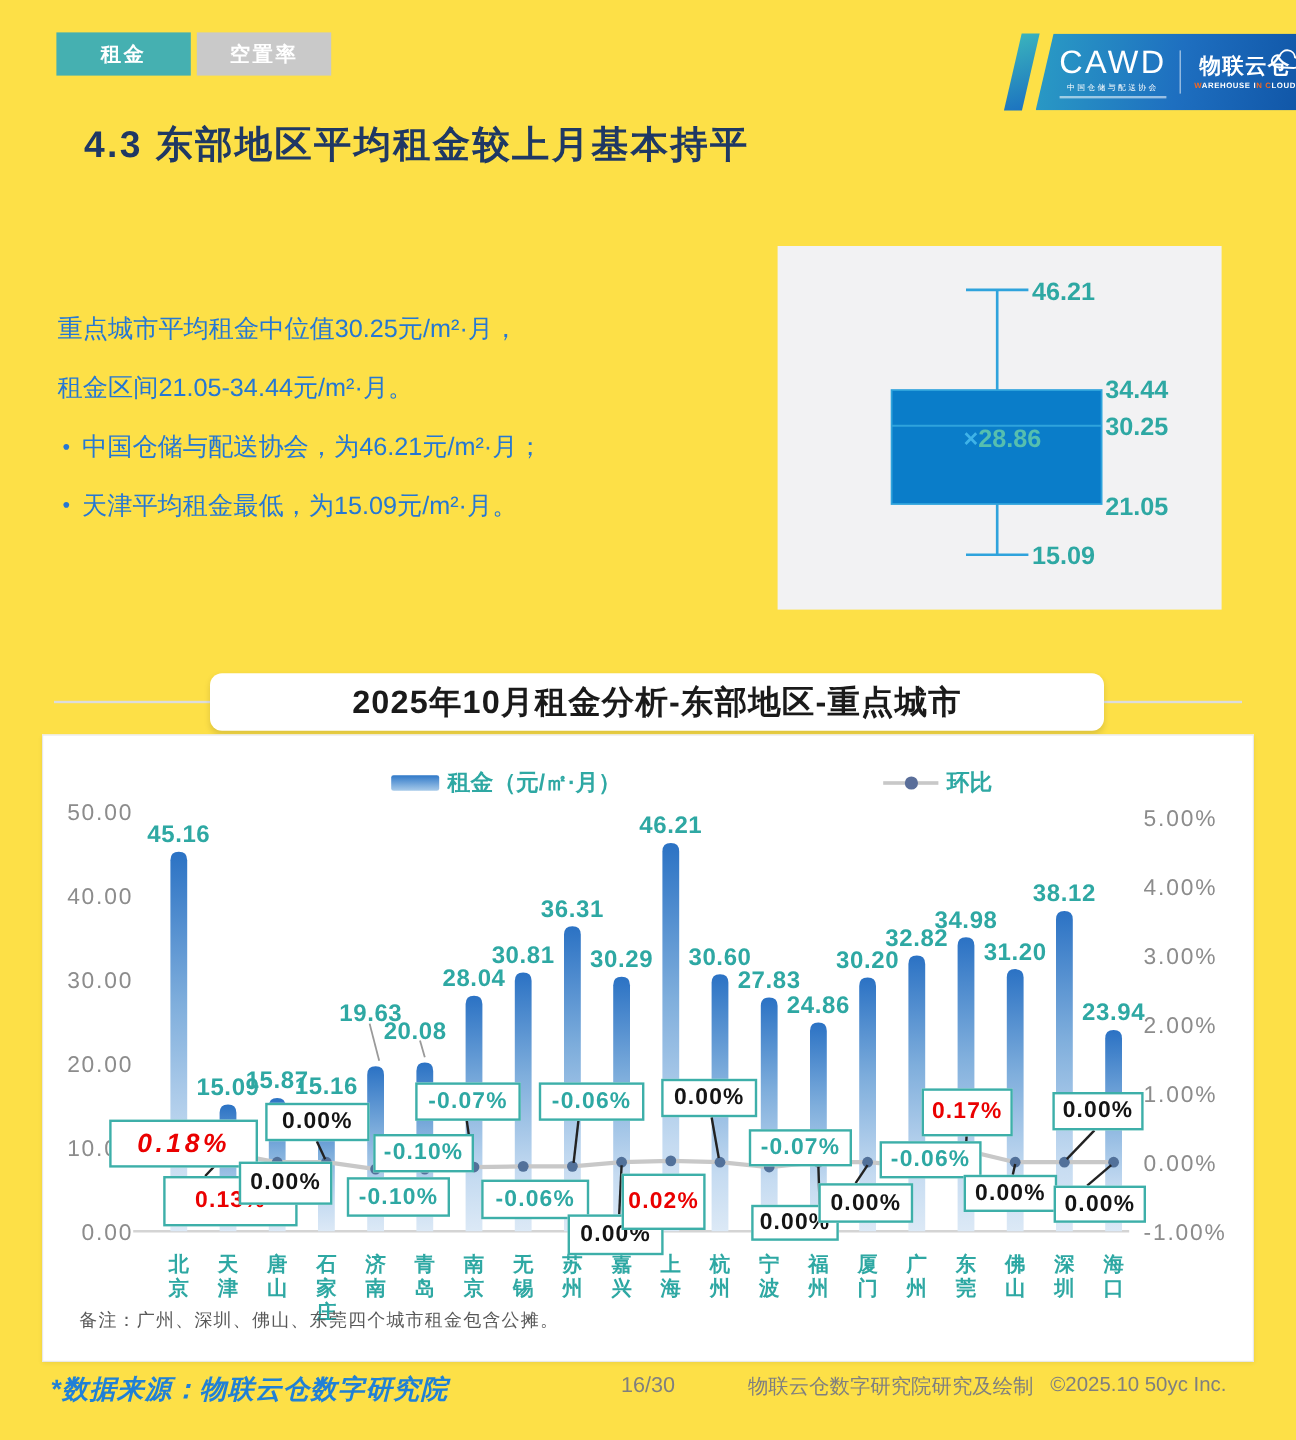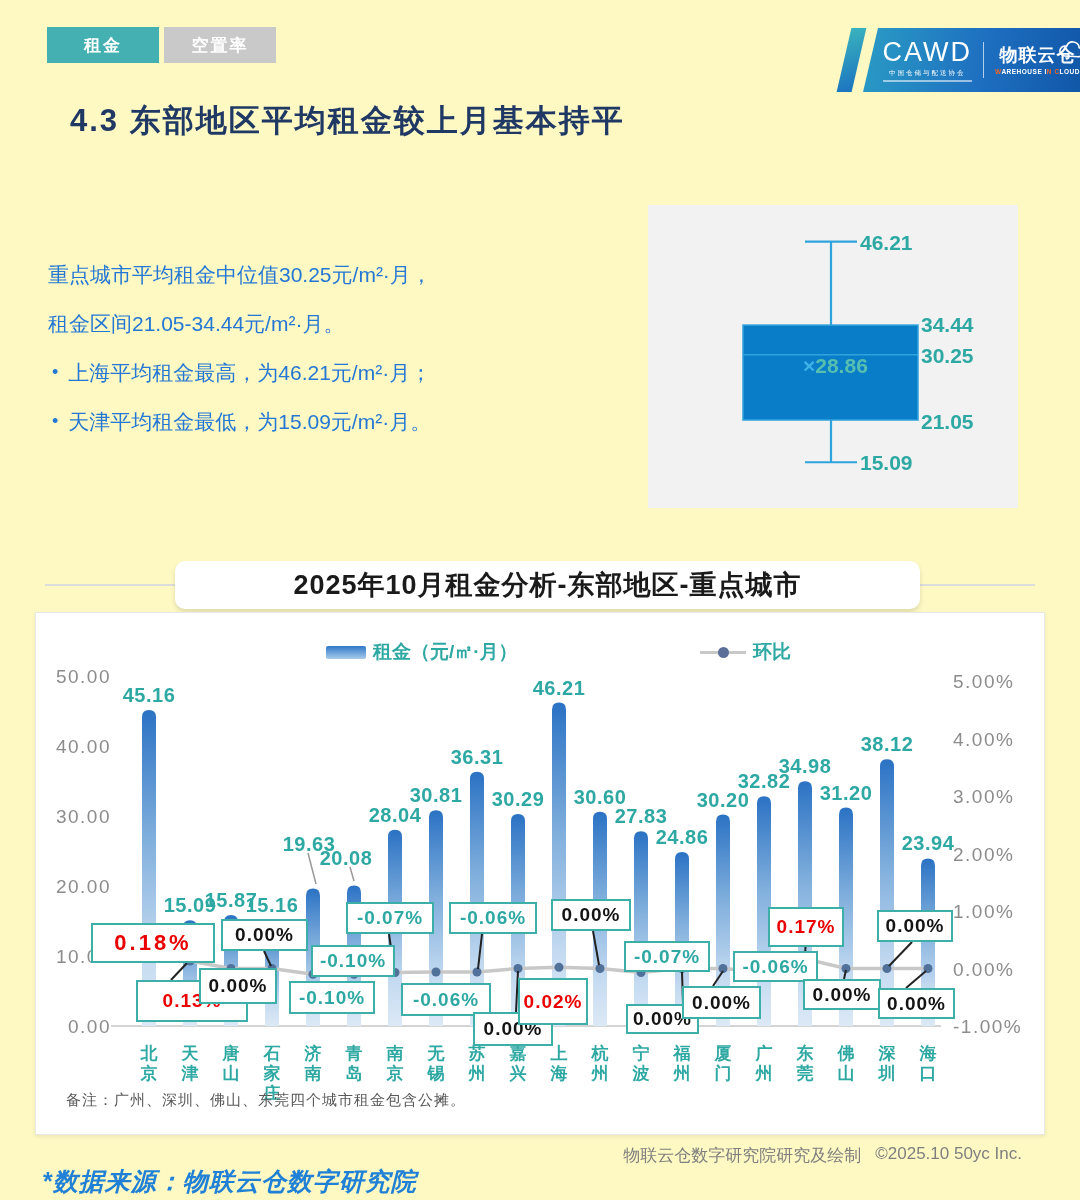--- a/index.html
+++ b/index.html
@@ -1,18 +1,18 @@
 <!DOCTYPE html>
 <html><head>
 <meta charset="utf-8">
 <style>
   * { margin:0; padding:0; box-sizing:border-box; }
   html,body { background:#fff; }
   body { font-family:"Liberation Sans","DejaVu Sans",sans-serif; }
-  .page { position:relative; width:1080px; height:1200px; margin:0 auto; background:#fef9c3; overflow:hidden; }
+  .page { position:relative; width:1080px; height:1200px; margin:0 auto; background:#fde047; overflow:hidden; }
 
   
   .tabs { position:absolute; left:47px; top:27px; display:flex; gap:5px; }
   .tab { width:112px; height:36px; display:flex; align-items:center; justify-content:center;
          font-size:17px; font-weight:bold; color:#fff; letter-spacing:2px; cursor:pointer; }
   .tab.active { background:#45B0B1; }
   .tab.inactive { background:#C9C9C9; }
 
   
   .logo-banner { position:absolute; top:28px; right:0; width:242px; height:64px; }
@@ -51,42 +51,42 @@
   .chart-title-band { position:absolute; left:175px; top:561px; width:745px; height:48px; background:#fff;
                       border-radius:10px; box-shadow:0 3px 5px rgba(0,0,0,.13);
                       display:flex; align-items:center; justify-content:center;
                       font-size:27px; font-weight:bold; color:#1a1a1a; letter-spacing:1px; }
   .chart-panel { position:absolute; left:35px; top:612px; width:1010px; height:523px; background:#fff;
                  border:1px solid #E8E8E8; box-shadow:0 2px 4px rgba(0,0,0,.07); }
   .legend { position:absolute; top:26px; left:0; width:100%; height:24px; }
   .legend-item { position:absolute; display:flex; align-items:center; gap:7px;
                  color:#2EA8A3; font-size:19px; font-weight:bold; }
   .legend-item.rent { left:290px; }
-  .legend-item.mom { left:664px; }
+  .legend-item.mom { left:700px; }
   .legend-swatch { width:40px; height:13px; border-radius:2px;
                    background:linear-gradient(180deg,#2F78C8,#A8CBEA); }
   .legend-line { position:relative; width:46px; height:3px; background:#C8C8C8; }
   .legend-line .dot { position:absolute; left:18px; top:-4px; width:11px; height:11px;
                       border-radius:50%; background:#5A6E99; }
   #chart-svg { position:absolute; left:0; top:0; }
 
   .callout { position:absolute; background:#fff; border:2px solid #3DAFA9;
              display:flex; align-items:center; justify-content:center;
              font-weight:bold; font-size:19px; letter-spacing:1px; }
   .callout.big { font-size:22px; letter-spacing:3px; }
   .callout.red { color:#EA0000; }
   .callout.black { color:#141414; }
   .callout.teal { color:#2EA8A3; }
 
   .chart-note { position:absolute; left:30px; top:478px; font-size:15px; color:#595959; letter-spacing:1px; }
 
   
   .footer { position:absolute; left:0; top:1141px; width:1080px; height:30px; }
-  .footer-source { position:absolute; left:42px; top:2px; color:#2080D6; font-size:25px;
-                   font-weight:bold; font-style:italic; letter-spacing:1px;margin-top:22px; }
+  .footer-source { position:absolute; left:42px; top:2px; color:#2080D6; font-size:22px;
+                   font-weight:bold; font-style:italic; letter-spacing:1px; }
   .footer-page { position:absolute; left:0; right:0; top:3px; text-align:center;
                  color:#7f7f7f; font-size:18px; }
   .footer-right { position:absolute; right:58px; top:3px; color:#7f7f7f; font-size:17px;
                   display:flex; gap:14px; }
   svg text { font-family:"Liberation Sans","DejaVu Sans",sans-serif; }
 </style>
 </head>
 <body>
 
 <div class="page">
@@ -117,21 +117,21 @@
       </div>
     </div>
   </div>
 
   <div class="page-title">4.3 东部地区平均租金较上月基本持平</div>
 
   <div class="summary">
     <div>重点城市平均租金中位值30.25元/m²·月，</div>
     <div>租金区间21.05-34.44元/m²·月。</div>
     <div class="b-row">
-        <span>上海平均租金最高，为46.21元/m²·月；</span>
+        <span>中国仓储与配送协会，为46.21元/m²·月；</span>
       </div>
     <div class="b-row">
         <span>天津平均租金最低，为15.09元/m²·月。</span>
       </div>
   </div>
 
   <div class="boxplot-panel">
     <svg id="boxplot-svg" width="370" height="303">
         <line x1="157" y1="36.6156" x2="209" y2="36.6156" stroke="#2FA3DC" stroke-width="2.2" fill="none"></line>
         <line x1="183" y1="36.6156" x2="183" y2="120.06490000000002" stroke="#2FA3DC" stroke-width="2.2" fill="none"></line>
@@ -277,21 +277,21 @@
         <span>租金（元/㎡·月）</span>
       </div>
       <div class="legend-item mom">
         <span class="legend-line">
             <span class="dot"></span>
           </span>
         <span>环比</span>
       </div>
     </div>
     <div id="callout-layer">
-        <div class="callout red big" style="left: 55px; top: 310px; width: 124px; height: 40px;">0.18%</div>
+        <div class="callout red big" style="left: 55px; top: 320px; width: 124px; height: 40px; font-style: italic;">0.18%</div>
         <div class="callout red" style="left: 100px; top: 367px; width: 112px; height: 42px;">0.13%</div>
         <div class="callout black" style="left: 163px; top: 355px; width: 78px; height: 36px;">0.00%</div>
         <div class="callout black" style="left: 185px; top: 306px; width: 87px; height: 32px;">0.00%</div>
         <div class="callout teal" style="left: 275px; top: 332px; width: 84px; height: 32px;">-0.10%</div>
         <div class="callout teal" style="left: 253px; top: 368px; width: 86px; height: 33px;">-0.10%</div>
         <div class="callout teal" style="left: 310px; top: 289px; width: 88px; height: 32px;">-0.07%</div>
         <div class="callout teal" style="left: 365px; top: 370px; width: 90px; height: 33px;">-0.06%</div>
         <div class="callout teal" style="left: 413px; top: 289px; width: 88px; height: 32px;">-0.06%</div>
         <div class="callout black" style="left: 437px; top: 399px; width: 80px; height: 34px;">0.00%</div>
         <div class="callout red" style="left: 482px; top: 365px; width: 70px; height: 47px; text-align: right;">0.02%</div>
@@ -303,19 +303,20 @@
         <div class="callout red" style="left: 732px; top: 294px; width: 76px; height: 40px;">0.17%</div>
         <div class="callout black" style="left: 767px; top: 366px; width: 78px; height: 31px;">0.00%</div>
         <div class="callout black" style="left: 841px; top: 297px; width: 76px; height: 32px;">0.00%</div>
         <div class="callout black" style="left: 842px; top: 375px; width: 77px; height: 31px;">0.00%</div>
       </div>
     <div class="chart-note">备注：广州、深圳、佛山、东莞四个城市租金包含公摊。</div>
   </div>
 
   <div class="footer">
     <div class="footer-source">*数据来源：物联云仓数字研究院</div>
+    <div class="footer-page">16/30</div>
     <div class="footer-right">
       <span>物联云仓数字研究院研究及绘制</span>
       <span>©2025.10 50yc Inc.</span>
     </div>
   </div>
 
 </div>
 
 </body></html>

